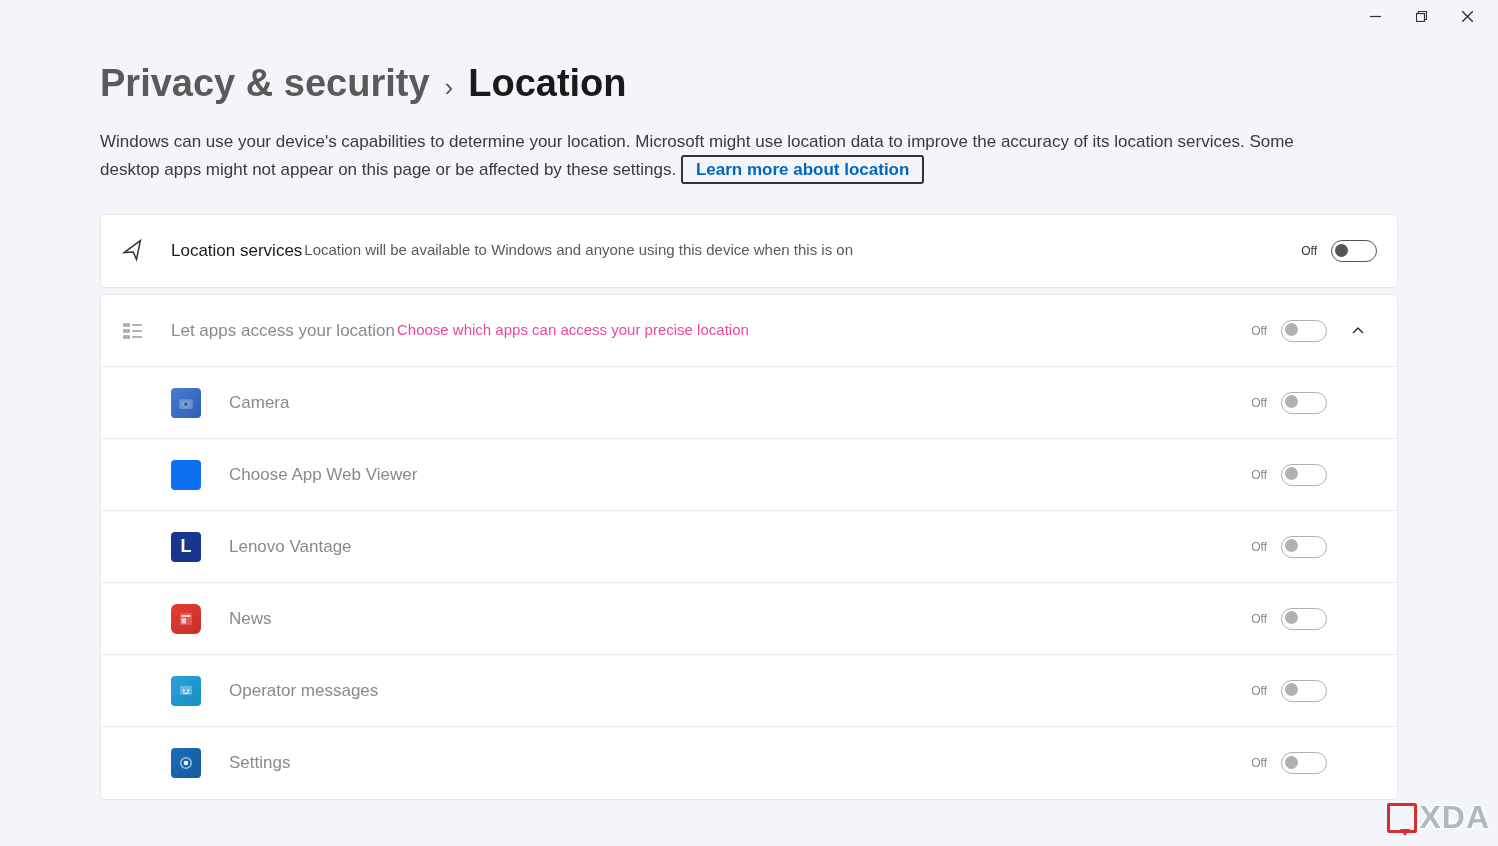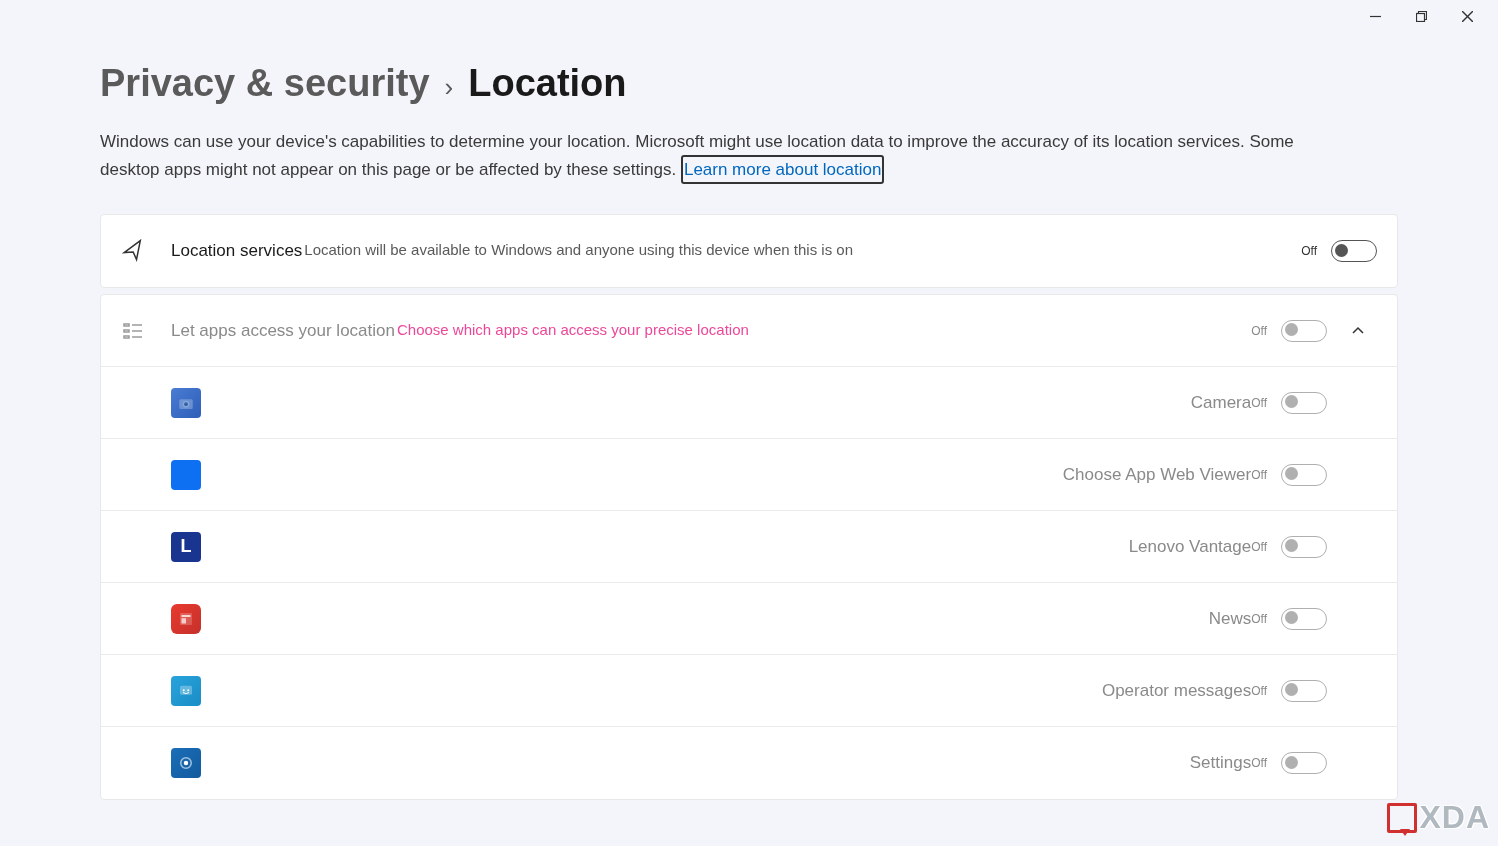--- a/index.html
+++ b/index.html
@@ -64,23 +64,24 @@
       font-size: 17px;
       line-height: 1.5;
       color: #3a3a3a;
       margin-bottom: 30px;
       max-width: 1220px;
     }
     .learn-more {
       color: #0067c0;
       text-decoration: none;
       border: 2px solid #333;
-      padding: 0 1px;
+      padding: 0 13px;
       display: inline-block;
       border-radius: 3px;
+      font-weight: bold;
     }
     .card {
       background: #ffffff;
       border: 1px solid #e8e8e8;
       border-radius: 4px;
       margin-bottom: 6px;
     }
     .card-row {
       display: flex;
       align-items: center;
@@ -208,21 +209,20 @@
       justify-content: center;
       color: #fff;
       font-size: 15px;
       font-weight: 700;
     }
     .app-name {
       flex: 1;
       font-size: 17px;
       color: #8a8a8a;
       padding-left: 28px;
-      text-align: right;
     }
     .watermark {
       position: absolute;
       bottom: 10px;
       right: 10px;
       display: flex;
       align-items: center;
       gap: 2px;
       font-family: sans-serif;
       font-weight: 800;

